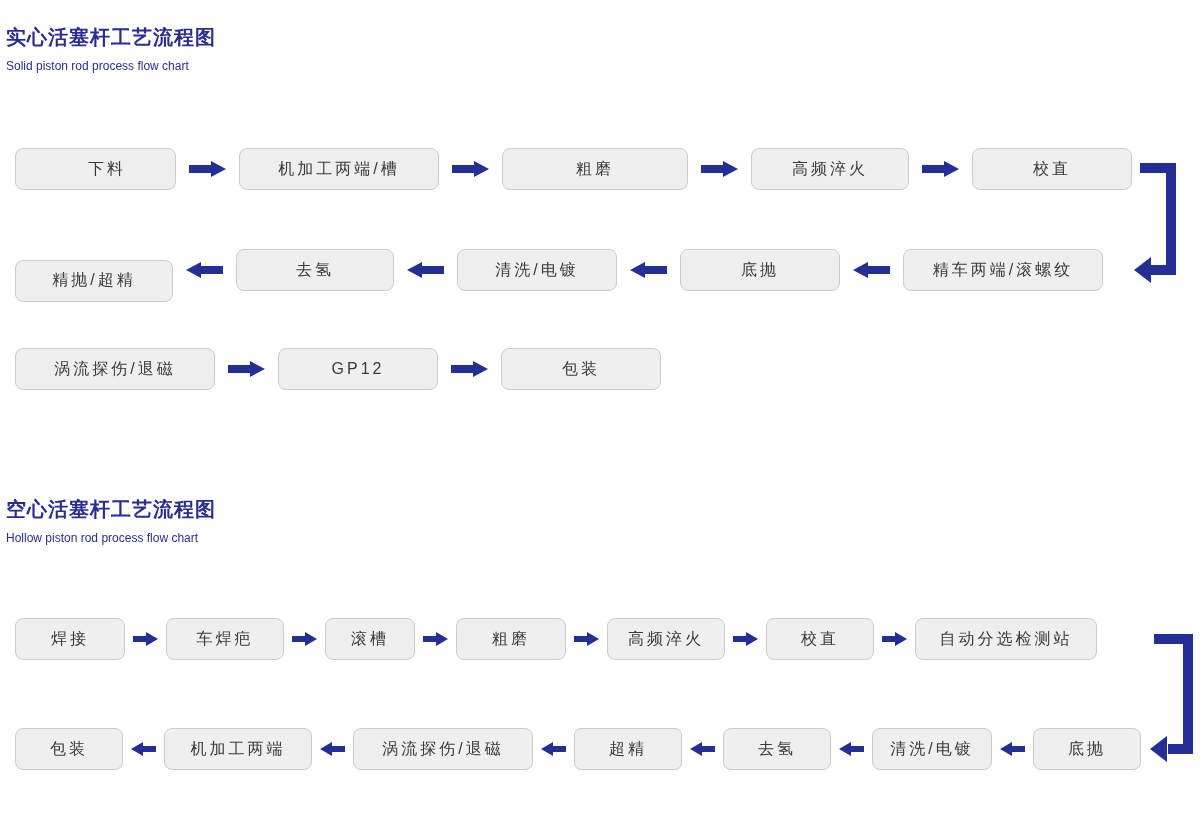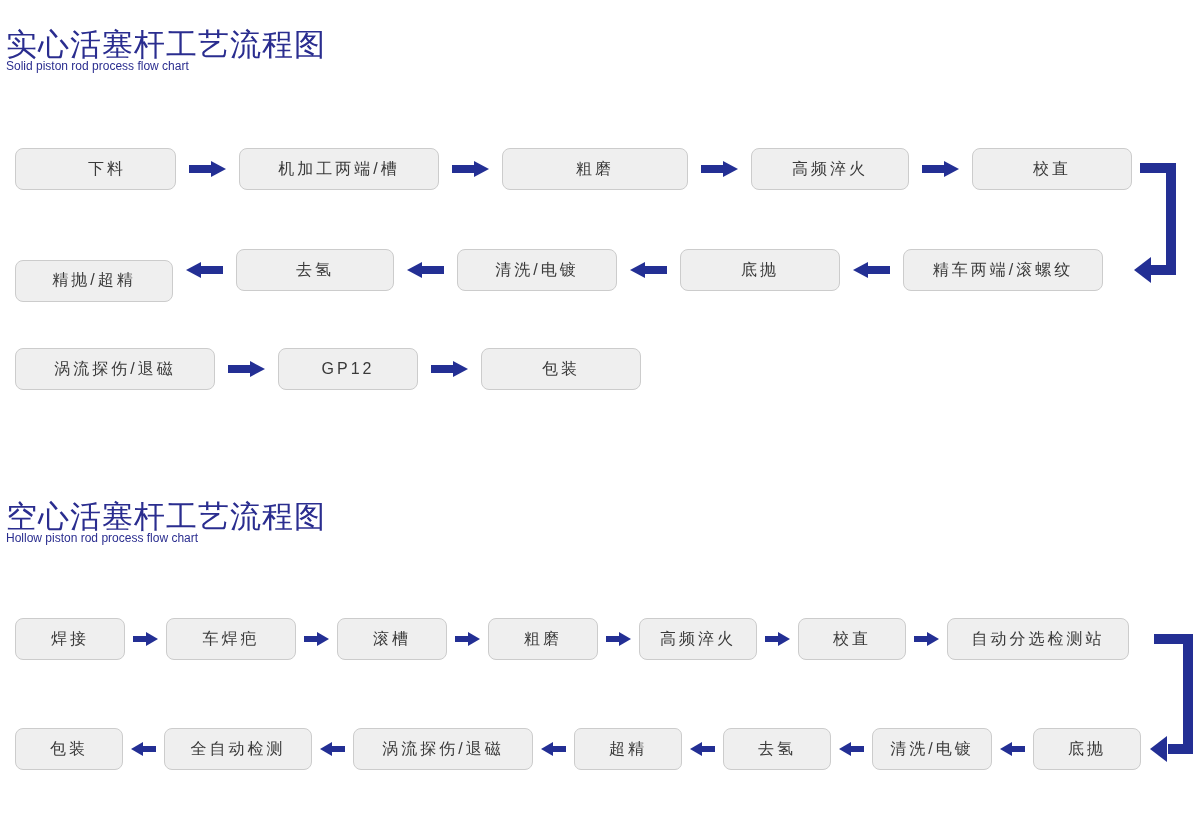--- a/index.html
+++ b/index.html
@@ -1,20 +1,20 @@
 <!DOCTYPE html>
 <html style="--page-bg: #ffffff; --navy: #2a2d8f; --arrow: #232f94; --box-bg: #efefef; --box-border: #cccccc; --box-text: #3a3a3a;"><head>
 <meta charset="utf-8">
 <style>
   html,body{margin:0;padding:0;background:#fff;}
   #app{
     position:relative;width:1200px;height:817px;background:var(--page-bg,#ffffff);
     font-family:"Liberation Sans",sans-serif;overflow:hidden;
   }
-  .title{position:absolute;left:6px;margin:0;font-size:31px;font-weight:normal;
+  .title{position:absolute;left:6px;margin:0;font-size:20px;font-weight:bold;
     color:var(--navy,#2a2d8f);letter-spacing:1px;white-space:nowrap;}
   .t1{top:24px;} .t2{top:496px;}
   .subtitle{position:absolute;left:6px;font-size:12px;color:var(--navy,#2a2d8f);white-space:nowrap;}
   .st1{top:59px;} .st2{top:531px;}
 
   .flow-row{position:absolute;left:15px;display:flex;align-items:center;height:42px;}
   .flow-box{
     box-sizing:border-box;height:42px;flex:0 0 auto;
     background:var(--box-bg,#efefef);border:1px solid var(--box-border,#cccccc);
     border-radius:8px;display:flex;align-items:center;justify-content:center;
@@ -80,43 +80,43 @@
         <div class="block-arrow left big"></div>
         <div class="flow-box" style="width: 160px;">清洗/电镀</div>
         <div class="block-arrow left big"></div>
         <div class="flow-box" style="width: 160px;">底抛</div>
         <div class="block-arrow left big"></div>
         <div class="flow-box" style="width: 200px;">精车两端/滚螺纹</div>
       </div>
       <div class="flow-row" style="top: 348px;">
         <div class="flow-box" style="width: 200px;">涡流探伤/退磁</div>
         <div class="block-arrow right big"></div>
-        <div class="flow-box" style="width: 140px;">GP12</div>
+        <div class="flow-box" style="width: 160px;">GP12</div>
         <div class="block-arrow right big"></div>
         <div class="flow-box" style="width: 160px;">包装</div>
       </div>
       <div class="flow-row" style="top: 618px;">
         <div class="flow-box" style="width: 110px;">焊接</div>
         <div class="block-arrow right small"></div>
-        <div class="flow-box" style="width: 130px; text-align: right;">车焊疤</div>
+        <div class="flow-box" style="width: 118px; text-align: right;">车焊疤</div>
         <div class="block-arrow right small"></div>
-        <div class="flow-box" style="width: 110px;">滚槽</div>
+        <div class="flow-box" style="width: 90px;">滚槽</div>
         <div class="block-arrow right small"></div>
         <div class="flow-box" style="width: 110px;">粗磨</div>
         <div class="block-arrow right small"></div>
         <div class="flow-box" style="width: 118px;">高频淬火</div>
         <div class="block-arrow right small"></div>
         <div class="flow-box" style="width: 108px;">校直</div>
         <div class="block-arrow right small"></div>
         <div class="flow-box" style="width: 182px; border-radius: 8px;">自动分选检测站</div>
       </div>
       <div class="flow-row" style="top: 728px;">
         <div class="flow-box" style="width: 108px;">包装</div>
         <div class="block-arrow left small"></div>
-        <div class="flow-box" style="width: 148px;">全自动检测</div>
+        <div class="flow-box" style="width: 148px;">机加工两端</div>
         <div class="block-arrow left small"></div>
         <div class="flow-box" style="width: 180px;">涡流探伤/退磁</div>
         <div class="block-arrow left small"></div>
         <div class="flow-box" style="width: 108px; border-radius: 7px;">超精</div>
         <div class="block-arrow left small"></div>
         <div class="flow-box" style="width: 108px;">去氢</div>
         <div class="block-arrow left small"></div>
         <div class="flow-box" style="width: 120px;">清洗/电镀</div>
         <div class="block-arrow left small"></div>
         <div class="flow-box" style="width: 108px;">底抛</div>

